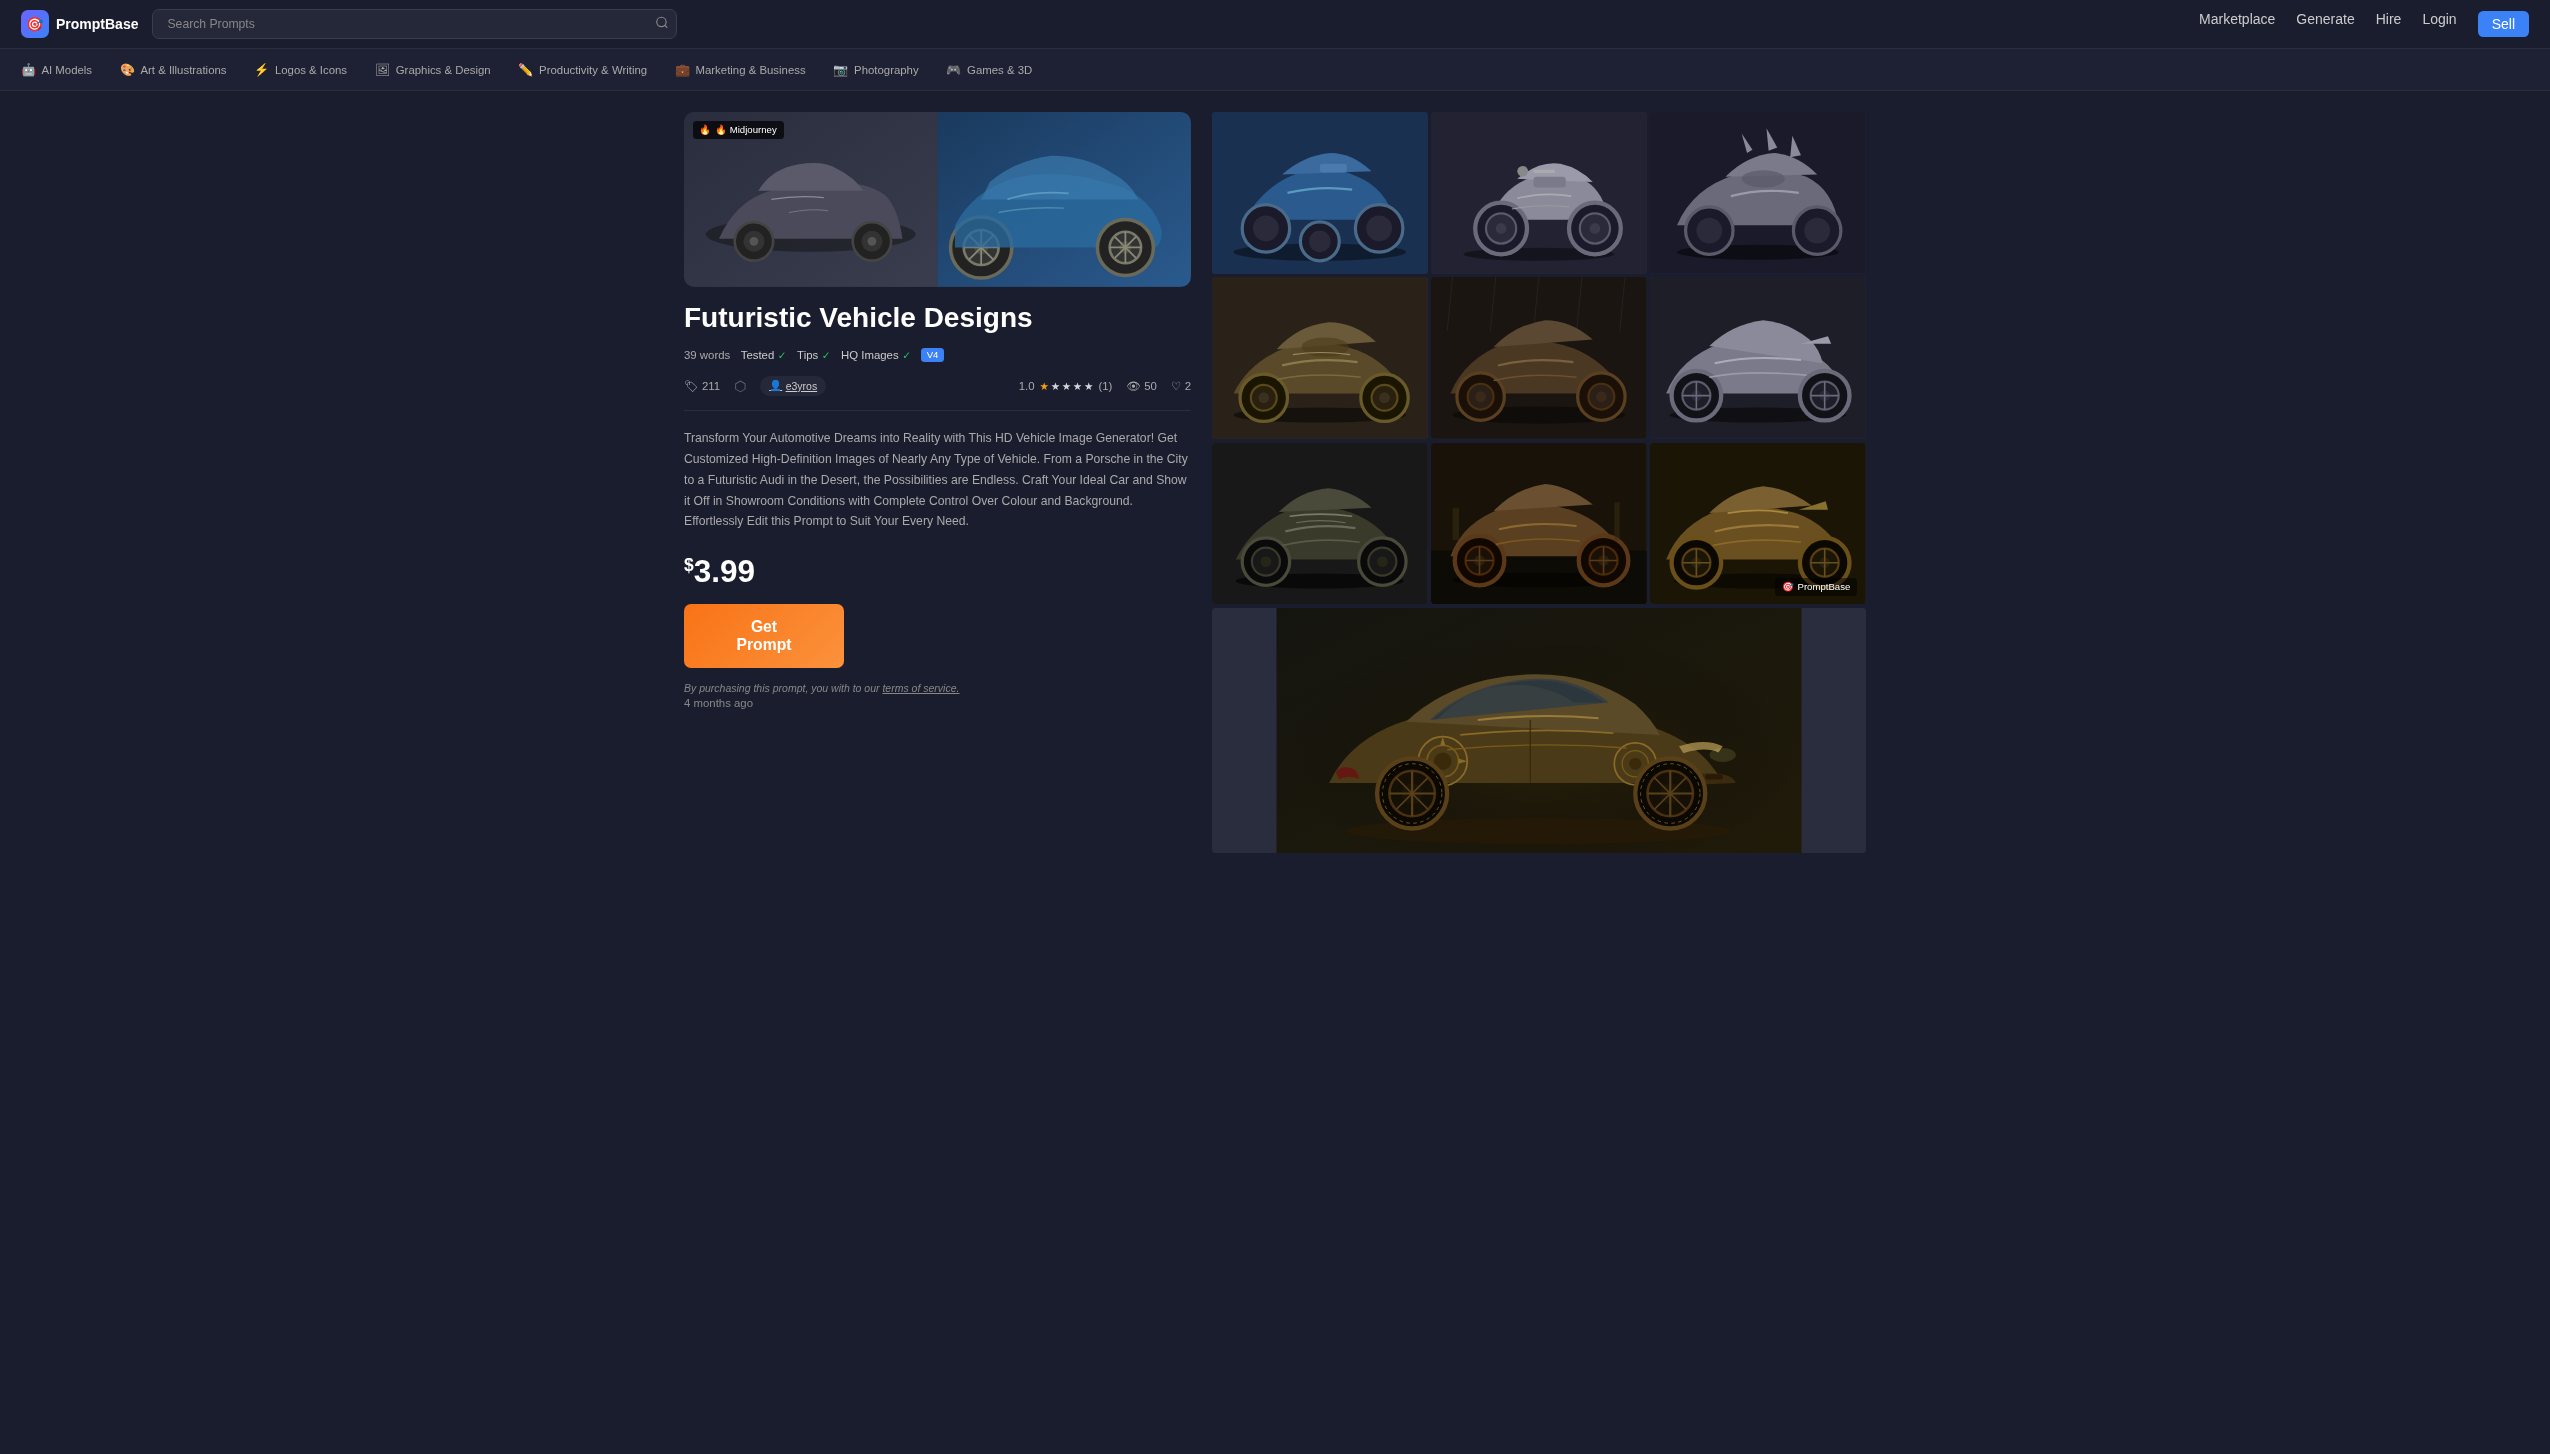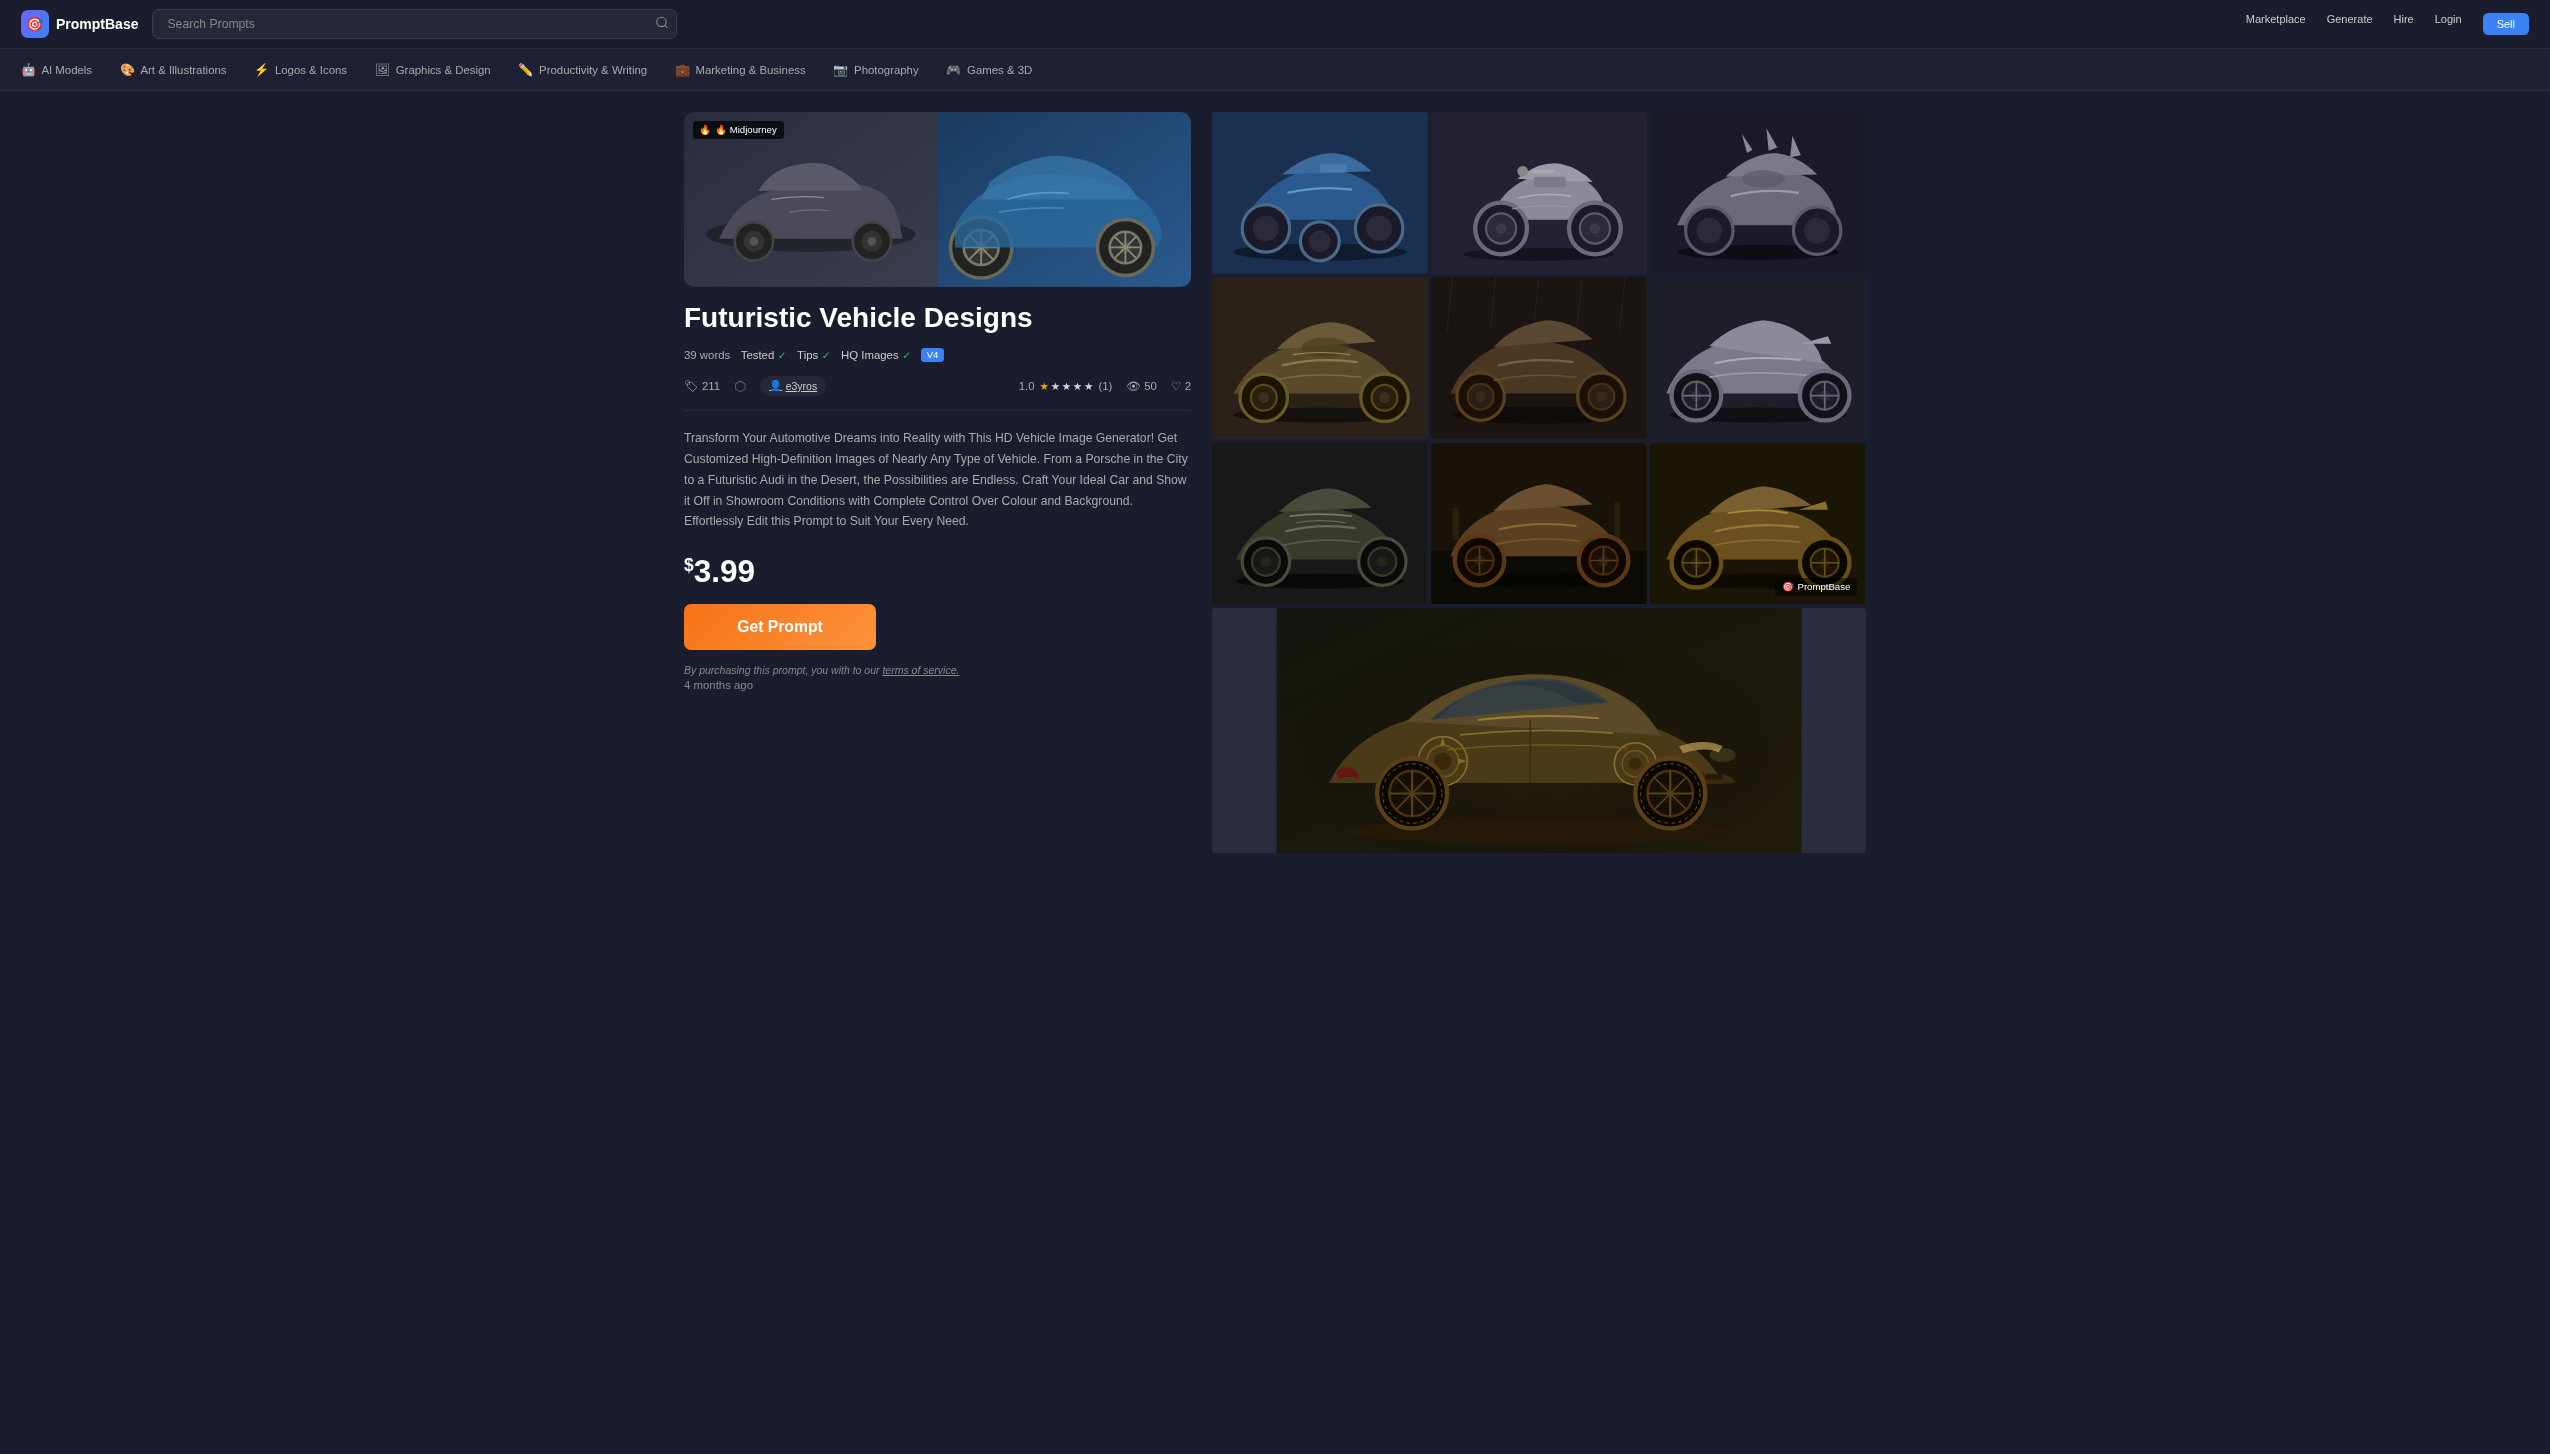--- a/index.html
+++ b/index.html
@@ -7,21 +7,21 @@
 
     
     .header { background: #1a1d2e; border-bottom: 0.9px solid #2a2d3e; padding: 0 21px; display: flex; align-items: center; height: 49px; gap: 14px; }
     .logo { display: flex; align-items: center; gap: 7px; text-decoration: none; color: #fff; font-weight: 700; font-size: 14px; white-space: nowrap; }
     .logo-icon { width: 28px; height: 28px; background: linear-gradient(135deg, #6c63ff, #3b82f6); border-radius: 7px; display: flex; align-items: center; justify-content: center; font-size: 14px; }
     .search-bar { flex: 1; max-width: 525px; position: relative; }
     .search-bar input { width: 100%; padding: 7px 35px 7px 14px; background: #252838; border: 0.9px solid #3a3d50; border-radius: 7px; color: #c4b5fd; font-size: 12.2px; outline: none; }
     .search-bar input::placeholder { color: #888; }
     .search-icon-btn { position: absolute; right: 8.7px; top: 50%; transform: translateY(-50%); background: none; border: none; cursor: pointer; color: #888; }
     .nav-links { display: flex; gap: 21px; margin-left: auto; }
-    .nav-links a { color: #ccc; text-decoration: none; font-size: 11px; font-weight: 500; white-space: nowrap; }
+    .nav-links a { color: #ccc; text-decoration: none; font-size: 14px; font-weight: 500; white-space: nowrap; }
     .nav-links a.sell { background: #3b82f6; color: #fff; padding: 5.2px 14px; border-radius: 5.2px; }
 
     
     .subnav { background: #1e2133; border-bottom: 0.9px solid #2a2d3e; padding: 0 21px; display: flex; align-items: center; gap: 28px; height: 42px; overflow-x: auto; }
     .subnav-item { display: flex; align-items: center; gap: 5.2px; color: #aaa; font-size: 11.4px; cursor: pointer; white-space: nowrap; text-decoration: none; padding: 3.5px 0; }
     .subnav-icon { font-size: 12.2px; }
 
     
     .main { display: flex; gap: 0; padding: 21px; max-width: 1224px; margin: 0 auto; }
 
@@ -46,21 +46,21 @@
     .star { color: #d1d5db; font-size: 10.5px; }
     .star.filled { color: #f59e0b; }
     .views { display: flex; align-items: center; gap: 3.5px; font-size: 11.4px; color: #aaa; }
     .likes { display: flex; align-items: center; gap: 3.5px; font-size: 11.4px; color: #aaa; }
 
     .description { font-size: 12.2px; color: #aaa; line-height: 1.7; margin-bottom: 21px; }
 
     .price { font-size: 31.5px; font-weight: 700; color: #fff; margin-bottom: 14px; }
     .price span.dollar { font-size: 17.5px; vertical-align: super; }
 
-    .get-prompt-btn { background: linear-gradient(135deg, #f97316, #fb923c); color: #fff; border: none; padding: 14px 42px; border-radius: 7px; font-size: 15.7px; font-weight: 600; cursor: pointer; width: 192px; margin-bottom: 14px; }
+    .get-prompt-btn { background: linear-gradient(135deg, #f97316, #fb923c); color: #fff; border: none; padding: 14px 42px; border-radius: 7px; font-size: 15.7px; font-weight: 600; cursor: pointer; width: 160px; margin-bottom: 14px; }
 
     .disclaimer { font-size: 10.5px; color: #888; line-height: 1.5; margin-bottom: 10.5px; font-style: italic; }
     .tos-text { font-size: 10.5px; color: #888; font-style: italic; }
     .tos-link { color: #888; text-decoration: underline; }
 
     .timestamp { font-size: 11.4px; color: #888; margin-top: 3px; }
 
     
     .right-panel { flex: 1; padding-left: 21px; }
     .gallery-grid { display: grid; grid-template-columns: repeat(3, 1fr); gap: 3.5px; margin-bottom: 3.5px; }

